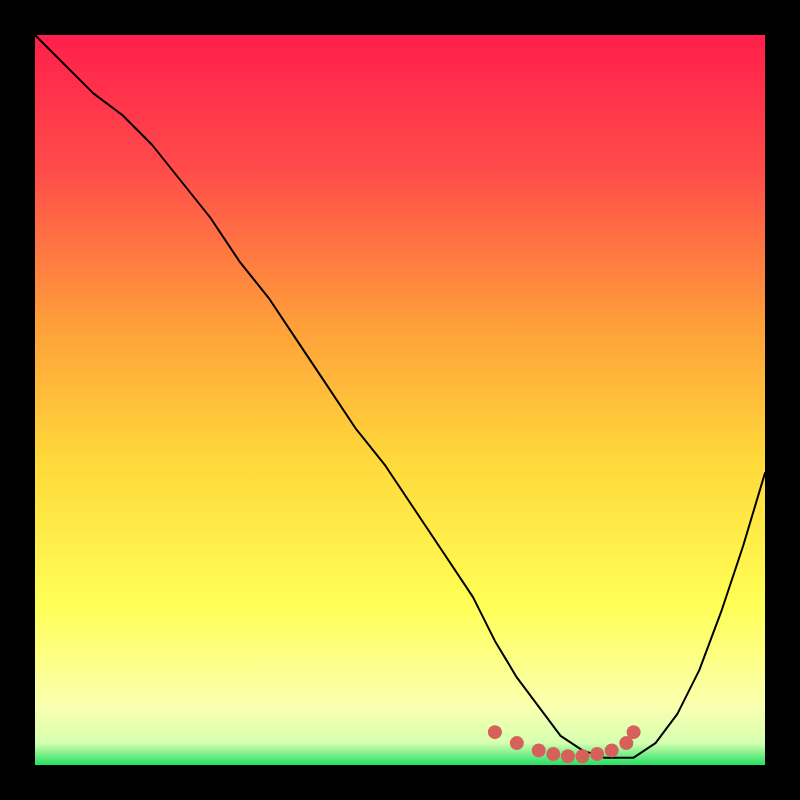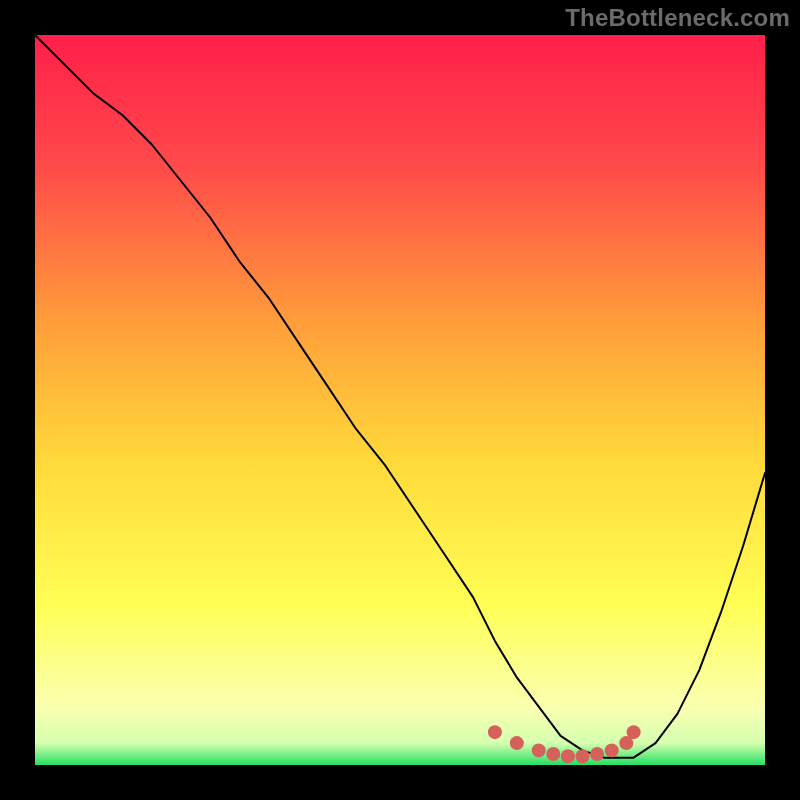--- a/index.html
+++ b/index.html
@@ -38,21 +38,20 @@
   svg.plot {
     width: 100%;
     height: 100%;
     display: block;
   }
 </style>
 </head>
 <body>
 
 <div class="frame">
-  <div class="watermark">TheBottleneck.com</div>
   <div class="plot-wrap">
     <svg class="plot" viewBox="0 0 730 730" preserveAspectRatio="none">
       <defs>
         <linearGradient id="bg-grad" x1="0" y1="0" x2="0" y2="1">
             <stop offset="0%" stop-color="#ff1f4b"></stop>
             <stop offset="18%" stop-color="#ff4a4a"></stop>
             <stop offset="40%" stop-color="#ffa03a"></stop>
             <stop offset="58%" stop-color="#ffd83a"></stop>
             <stop offset="78%" stop-color="#ffff55"></stop>
             <stop offset="92%" stop-color="#faffb0"></stop>

